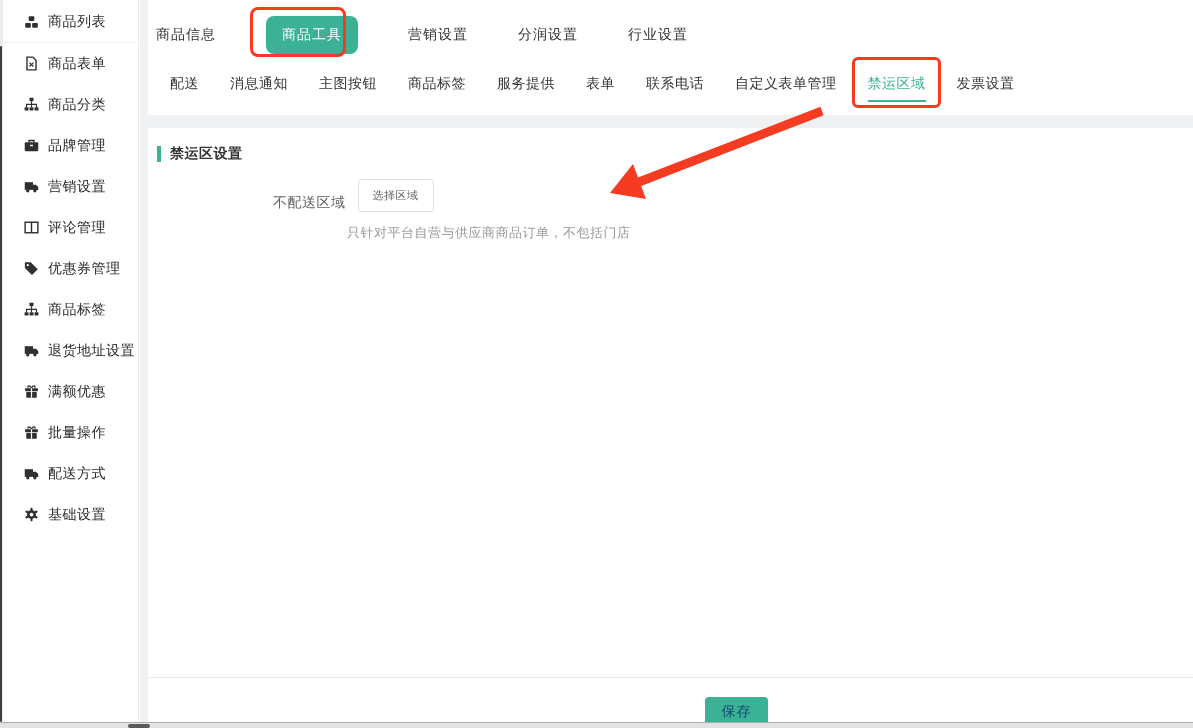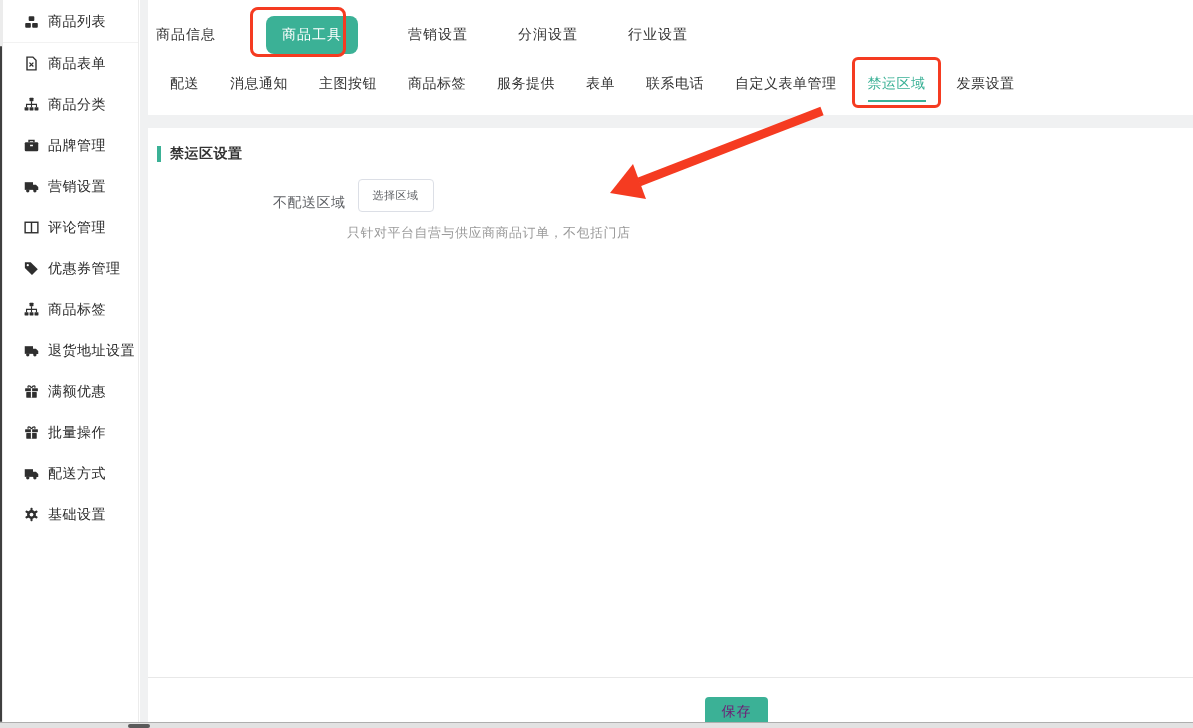--- a/index.html
+++ b/index.html
@@ -46,21 +46,21 @@
   .section-header { position:absolute; left:9px; top:17px; display:flex; align-items:center; gap:9px; }
   .teal-bar { width:4px; height:16px; background:var(--accent); }
   .section-title { font-size:14px; font-weight:bold; color:#333; letter-spacing:0.5px; }
   .form-row { position:absolute; left:125px; top:51px; display:flex; align-items:flex-end; }
   .region-label { font-size:14px; color:#606266; letter-spacing:0.5px; }
   .select-btn { margin-left:12px; background:#fff; border:1px solid #dcdfe6; border-radius:4px; padding:8px 14px; font-size:11px; color:#606266; cursor:pointer; font-family:inherit; letter-spacing:0.5px; }
   .help-text { position:absolute; left:199px; top:96px; font-size:13px; color:#9a9a9a; letter-spacing:0.5px; }
 
   
   .footer { position:absolute; left:0; top:677px; width:100%; height:45px; background:#fff; border-top:1px solid #e8e8e8; }
-  .save-btn { position:absolute; left:557px; top:19px; width:63px; height:30px; background:var(--accent); color:#701a75; border:none; border-radius:4px; font-size:14px; font-family:Liberation Mono, monospace; cursor:pointer; letter-spacing:1px; }
+  .save-btn { position:absolute; left:557px; top:19px; width:63px; height:30px; background:var(--accent); color:#0c4a6e; border:none; border-radius:4px; font-size:14px; font-family:Liberation Mono, monospace; cursor:pointer; letter-spacing:1px; }
 
   
   .arrow-svg { position:absolute; left:600px; top:100px; z-index:10; pointer-events:none; }
 
   
   .bottom-strip { position:absolute; left:0; top:722px; width:1193px; height:6px; background:#e2e2e2; border-top:1px solid #aeaeae; z-index:12; }
   .bottom-thumb { position:absolute; left:128px; top:1px; width:22px; height:4px; background:#5a5a5a; border-radius:2px; }
 </style>
 </head>
 <body>

